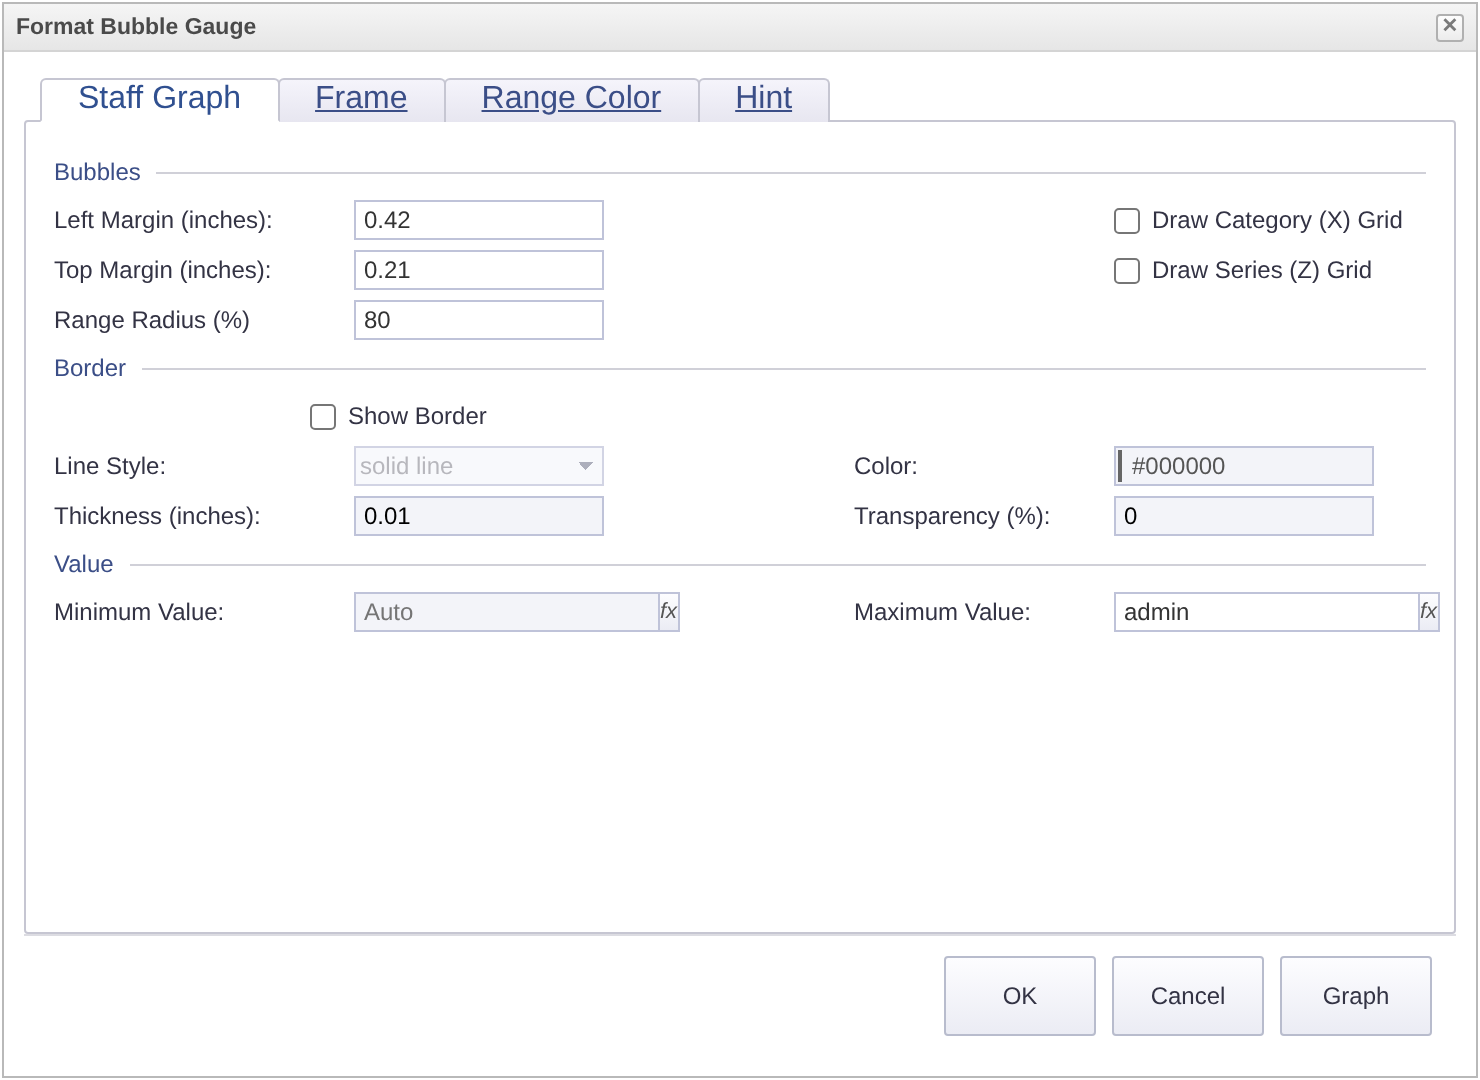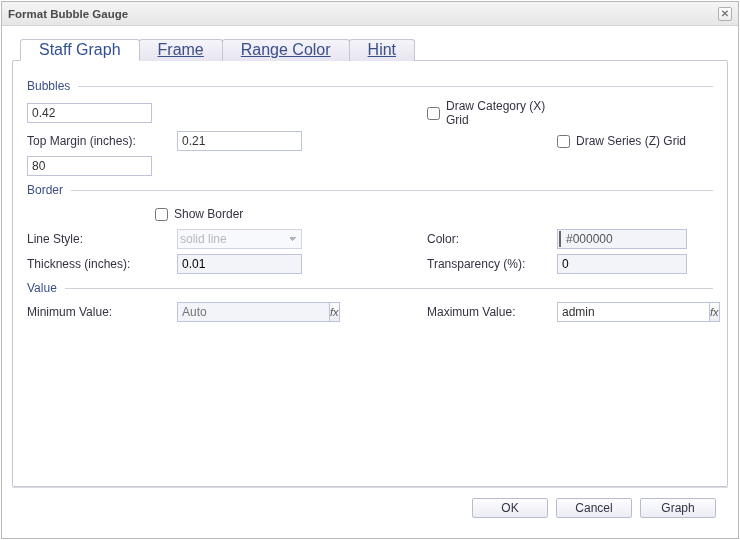--- a/index.html
+++ b/index.html
@@ -170,21 +170,21 @@
     cursor: pointer;
     text-align: right;
   }
   
   .footer {
     border-top: 1px solid #dcdce2;
     padding: 10px 12px;
     display: flex; justify-content: flex-end; gap: 8px;
   }
   button.btn {
-    min-width: 76px; height: 20px;
+    min-width: 76px; height: 40px;
     border: 1px solid #b8bccd;
     border-radius: 2px;
     background: linear-gradient(#fdfdff,#ebecf4);
     font: inherit; color: #334;
     cursor: pointer;
   }
 </style>
 </head>
 <body>
 
@@ -207,20 +207,21 @@
     </div>
 
     <div class="tab-body">
 
       <div class="section">
         <span class="label">Bubbles</span>
         <span class="rule"></span>
       </div>
 
       <div class="row">
+        <span class="lbl">Left Margin (inches):</span>
         <input class="text" value="0.42" style="">
         <span></span>
         <span></span>
         <label class="chk">
           <input type="checkbox" style="">
           <span>Draw Category (X) Grid</span>
         </label>
       </div>
 
       <div class="row">
@@ -228,20 +229,21 @@
         <input class="text" value="0.21" style="">
         <span></span>
         <span></span>
         <label class="chk">
           <input type="checkbox" style="">
           <span>Draw Series (Z) Grid</span>
         </label>
       </div>
 
       <div class="row">
+        <span class="lbl">Range Radius (%)</span>
         <input class="text" value="80" style="">
         <span></span>
           <span></span>
           <span></span>
       </div>
 
       <div class="section">
         <span class="label">Border</span>
         <span class="rule"></span>
       </div>

